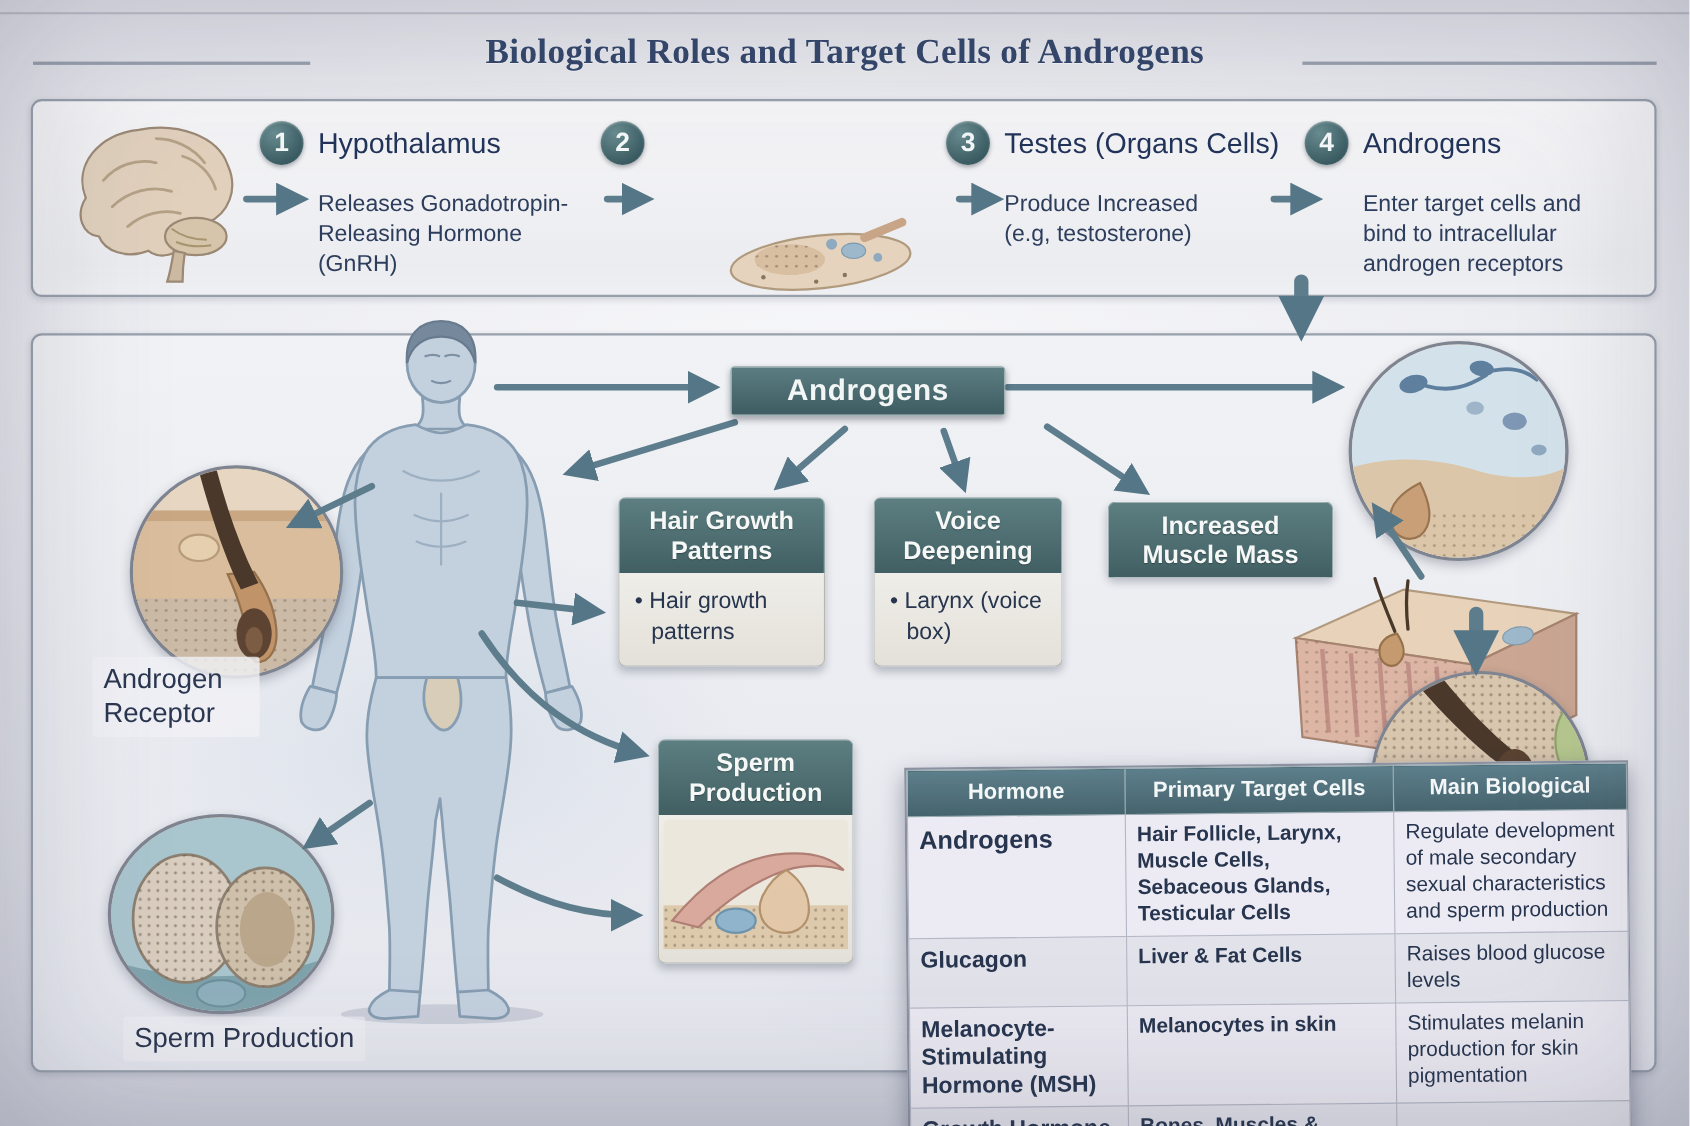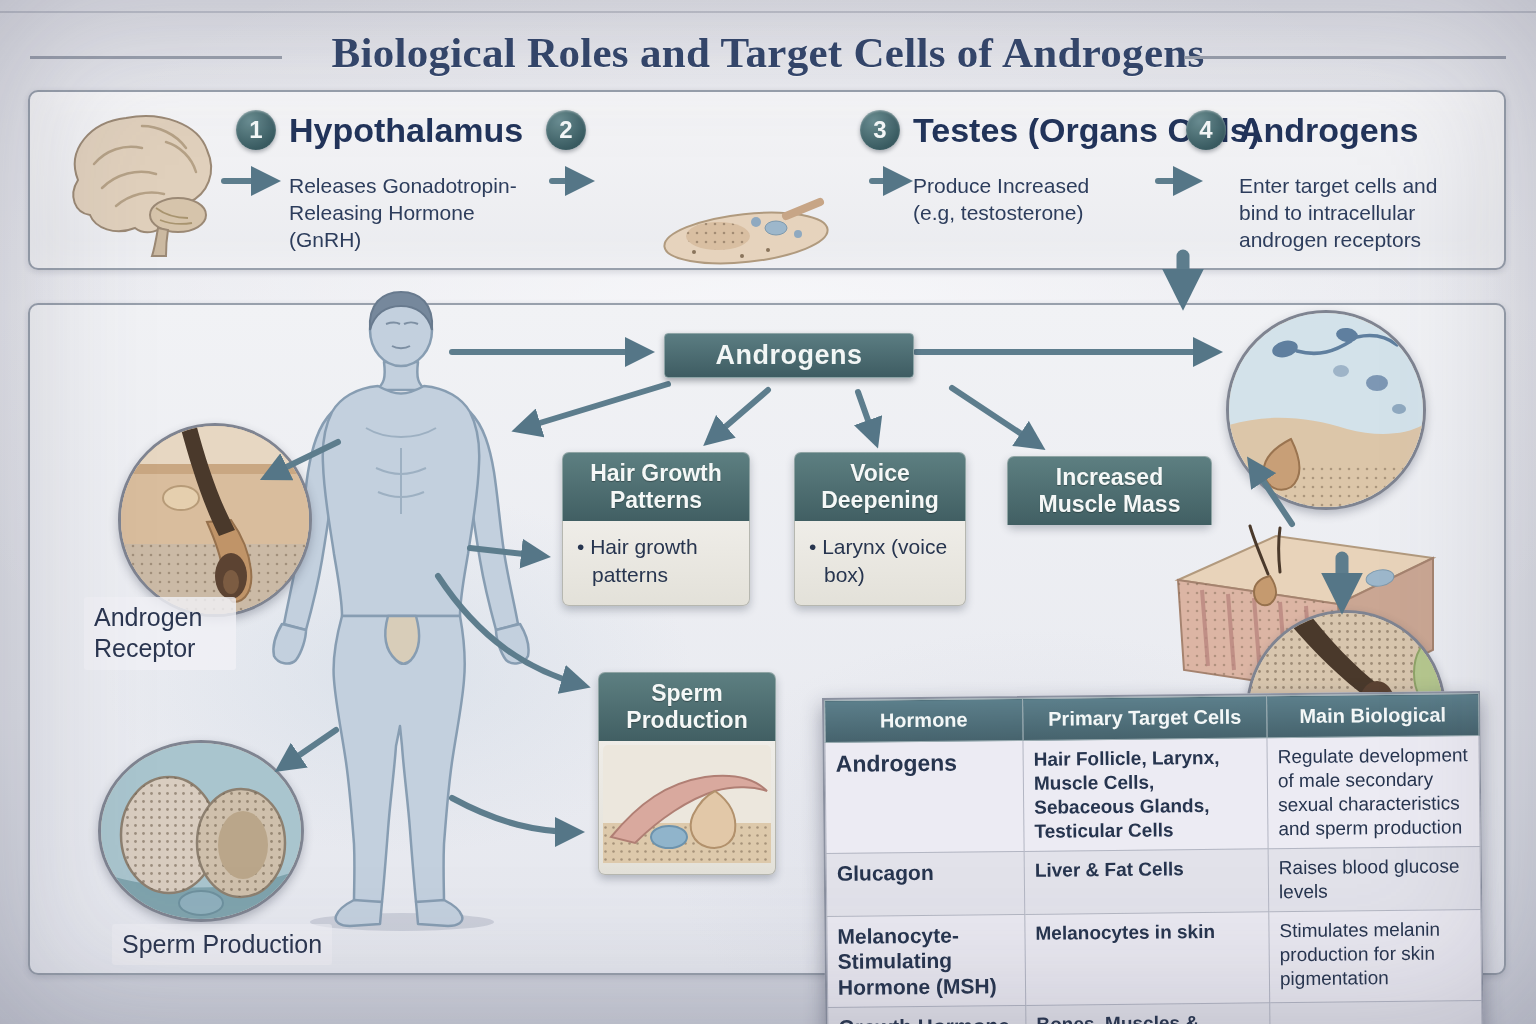--- a/index.html
+++ b/index.html
@@ -6,21 +6,21 @@
   html,body{width:1536px;height:1024px}
   body{font-family:"Liberation Sans",sans-serif}
   #stage{position:relative;width:1536px;height:1024px;overflow:hidden;
     background:
       radial-gradient(1200px 700px at 50% 38%, rgba(250,250,252,.9), rgba(250,250,252,0) 70%),
       linear-gradient(180deg,#e2e3e9 0%,#e9eaef 30%,#dfe1e8 70%,#cccfd9 100%);}
   #stage::after{content:"";position:absolute;inset:0;box-shadow:inset 0 0 150px rgba(68,70,92,.28);pointer-events:none;z-index:30}
   .hairline{position:absolute;left:0;top:11px;width:100%;height:2px;background:rgba(140,145,160,.4);z-index:0}
 
   .page-title{position:absolute;top:28px;left:0;width:100%;text-align:center;
-    font-family:"Liberation Serif",serif;font-size:43px;font-weight:700;color:#33466b;
+    font-family:"Liberation Serif",serif;font-size:32px;font-weight:700;color:#33466b;
     letter-spacing:.3px;z-index:2;text-shadow:0 1px 0 rgba(255,255,255,.55)}
   .title-line{position:absolute;top:56px;height:3px;background:#9aa0ad;z-index:2}
   .title-line.left{left:30px;width:252px}
   .title-line.right{left:1184px;width:322px}
 
   .panel{position:absolute;border:2px solid #98a0ac;border-radius:10px;z-index:1}
   #top-panel{left:28px;top:90px;width:1478px;height:180px;
     background:linear-gradient(180deg,#f5f5f7,#eaebef);
     box-shadow:0 2px 6px rgba(60,65,90,.18), inset 0 0 40px rgba(255,255,255,.5)}
   #main-panel{left:28px;top:303px;width:1478px;height:672px;
@@ -36,21 +36,21 @@
   .circle-inset svg{display:block}
 
   .arrows{position:absolute;left:0;top:0;z-index:5;pointer-events:none}
 
   .step{position:absolute;z-index:4}
   .step-head{display:flex;align-items:center;gap:13px}
   .step-num{flex:0 0 auto;width:40px;height:40px;border-radius:50%;
     background:radial-gradient(circle at 34% 28%,#6a8d91,#3b5d63 70%,#2f4d53);
     color:#f4f8f8;font-size:24px;font-weight:700;display:flex;align-items:center;justify-content:center;
     box-shadow:0 2px 4px rgba(20,30,40,.35), inset 0 1px 2px rgba(255,255,255,.4)}
-  .step-title{font-size:34px;font-weight:700;color:#22345a;white-space:nowrap}
+  .step-title{font-size:26px;font-weight:400;color:#22345a;white-space:nowrap}
   .step-desc{margin-left:53px;margin-top:23px;font-size:21px;line-height:1.28;color:#2d3d5c}
 
   .hormone-box{position:absolute;left:664px;top:333px;width:250px;height:45px;z-index:6;
     background:linear-gradient(180deg,#5b7d82,#3e5c62);border:1px solid #8ea5a7;border-radius:4px;
     color:#f2f6f5;font-size:27px;font-weight:700;display:flex;align-items:center;justify-content:center;
     box-shadow:0 3px 6px rgba(20,30,40,.35);letter-spacing:.5px}
 
   .card{position:absolute;z-index:6;border-radius:7px;box-shadow:0 4px 8px rgba(40,50,70,.28)}
   .card-header{background:linear-gradient(180deg,#5d7f81,#415f63);border:1px solid #8fa4a4;border-bottom:none;
     border-radius:7px 7px 0 0;color:#f5f8f7;font-weight:700;font-size:23px;text-align:center;

